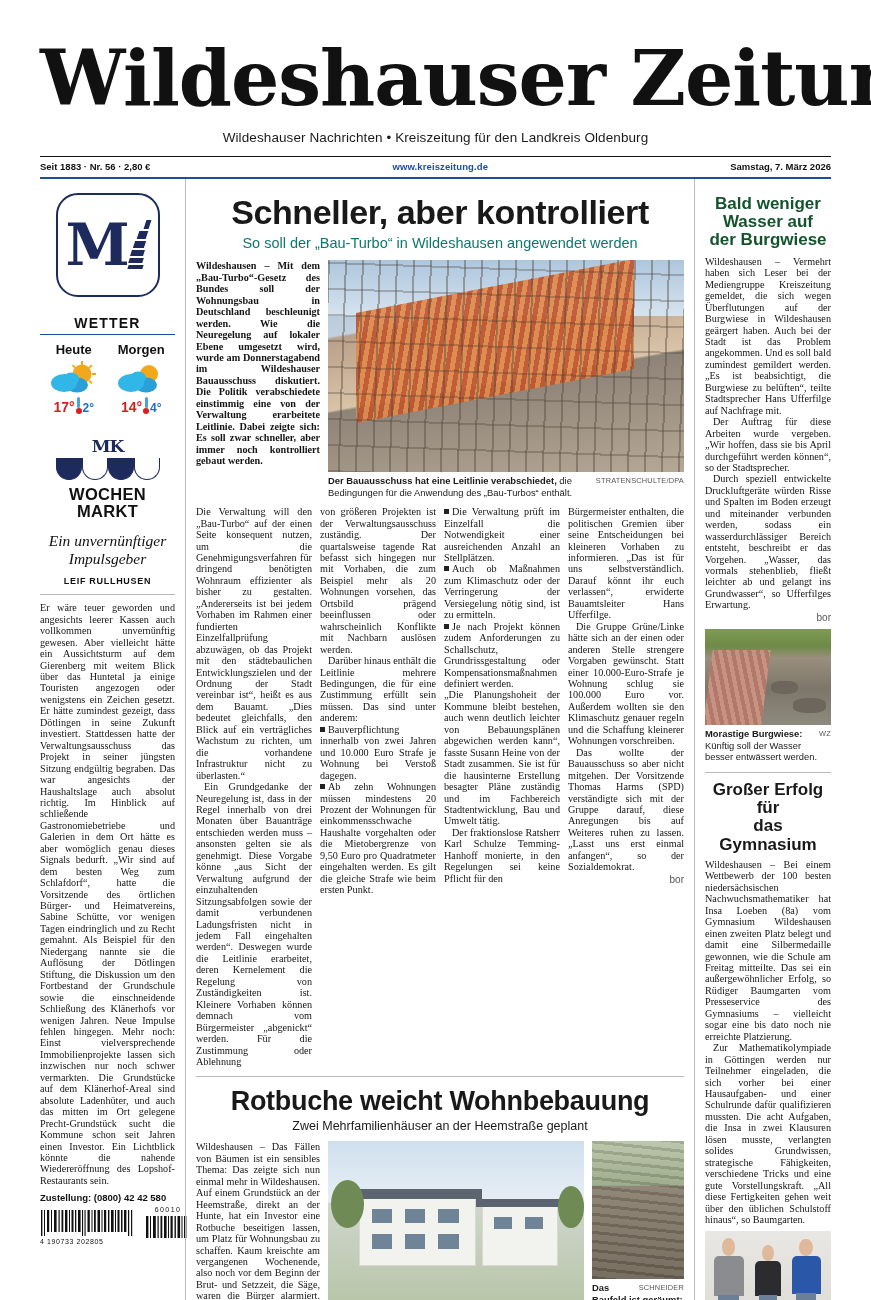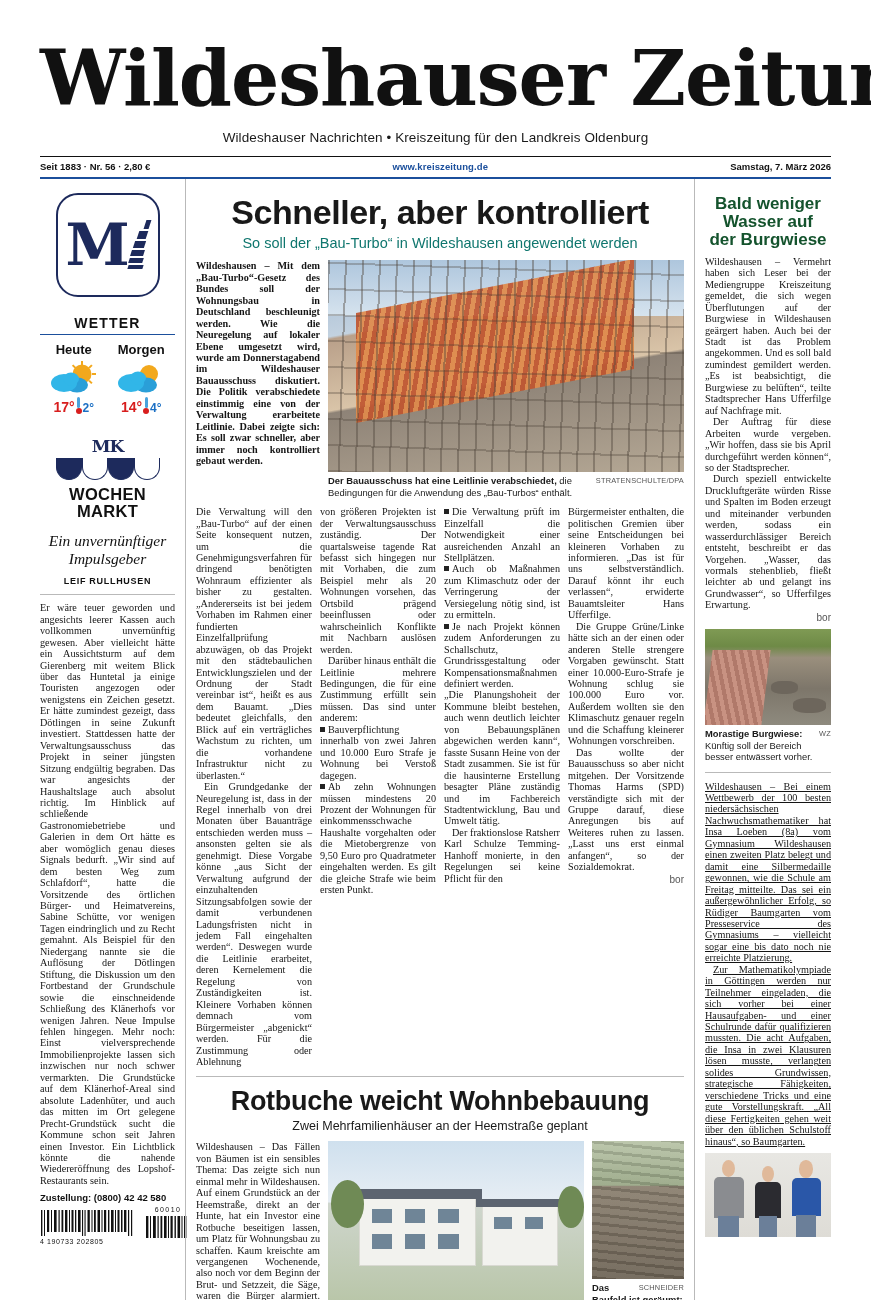--- a/index.html
+++ b/index.html
@@ -455,26 +455,30 @@
         <div class="sig">bor</div>
       </div>
 
       <div class="photo ph-mud" style="height:96px;margin-top:6px;">
         <div class="path"></div>
         <div class="puddle" style="left:52%;top:54%;width:22%;height:13%;"></div>
         <div class="puddle" style="left:70%;top:72%;width:26%;height:15%;"></div>
       </div>
       <div class="cap">
         <span class="credit">WZ</span>
-        <b>Morastige Burgwiese:</b><span> Künftig soll der Bereich besser entwässert vorher.</span>
+        <b>Morastige Burgwiese:</b><span> Künftig soll der Wasser besser entwässert werden.</span>
       </div>
 
       <div class="r-rule"></div>
 
-      <div class="body-text" style="margin-top:5px;text-decoration:underline;">
+      <div class="head-r2" style="margin-top:2px;">
+        <div>Großer Erfolg für</div>
+        <div>das Gymnasium</div>
+      </div>
+      <div class="body-text" style="margin-top:5px;">
         <p class="first">Wildeshausen – Bei einem Wettbewerb der 100 besten niedersächsischen Nachwuchsmathematiker hat Insa Loeben (8a) vom Gymnasium Wildeshausen einen zweiten Platz belegt und damit eine Silbermedaille gewonnen, wie die Schule am Freitag mitteilte. Das sei ein außergewöhnlicher Erfolg, so Rüdiger Baumgarten vom Presseservice des Gymnasiums – vielleicht sogar eine bis dato noch nie erreichte Platzierung.</p>
         <p>Zur Mathematikolympiade in Göttingen werden nur Teilnehmer eingeladen, die sich vorher bei einer Hausaufgaben- und einer Schulrunde dafür qualifizieren mussten. Die acht Aufgaben, die Insa in zwei Klausuren lösen musste, verlangten solides Grundwissen, strategische Fähigkeiten, verschiedene Tricks und eine gute Vorstellungskraft. „All diese Fertigkeiten gehen weit über den üblichen Schulstoff hinaus“, so Baumgarten.</p>
       </div>
 
       <div class="photo ph-people" style="height:84px;margin-top:6px;">
         <div class="p" style="left:6%;width:26%;height:96%;">
           <div class="head" style="left:28%;top:4%;width:42%;height:22%;"></div>
           <div class="body" style="left:4%;top:26%;width:92%;height:50%;background:#8a8c90;"></div>
           <div class="legs" style="left:18%;width:64%;height:26%;"></div>
         </div>

